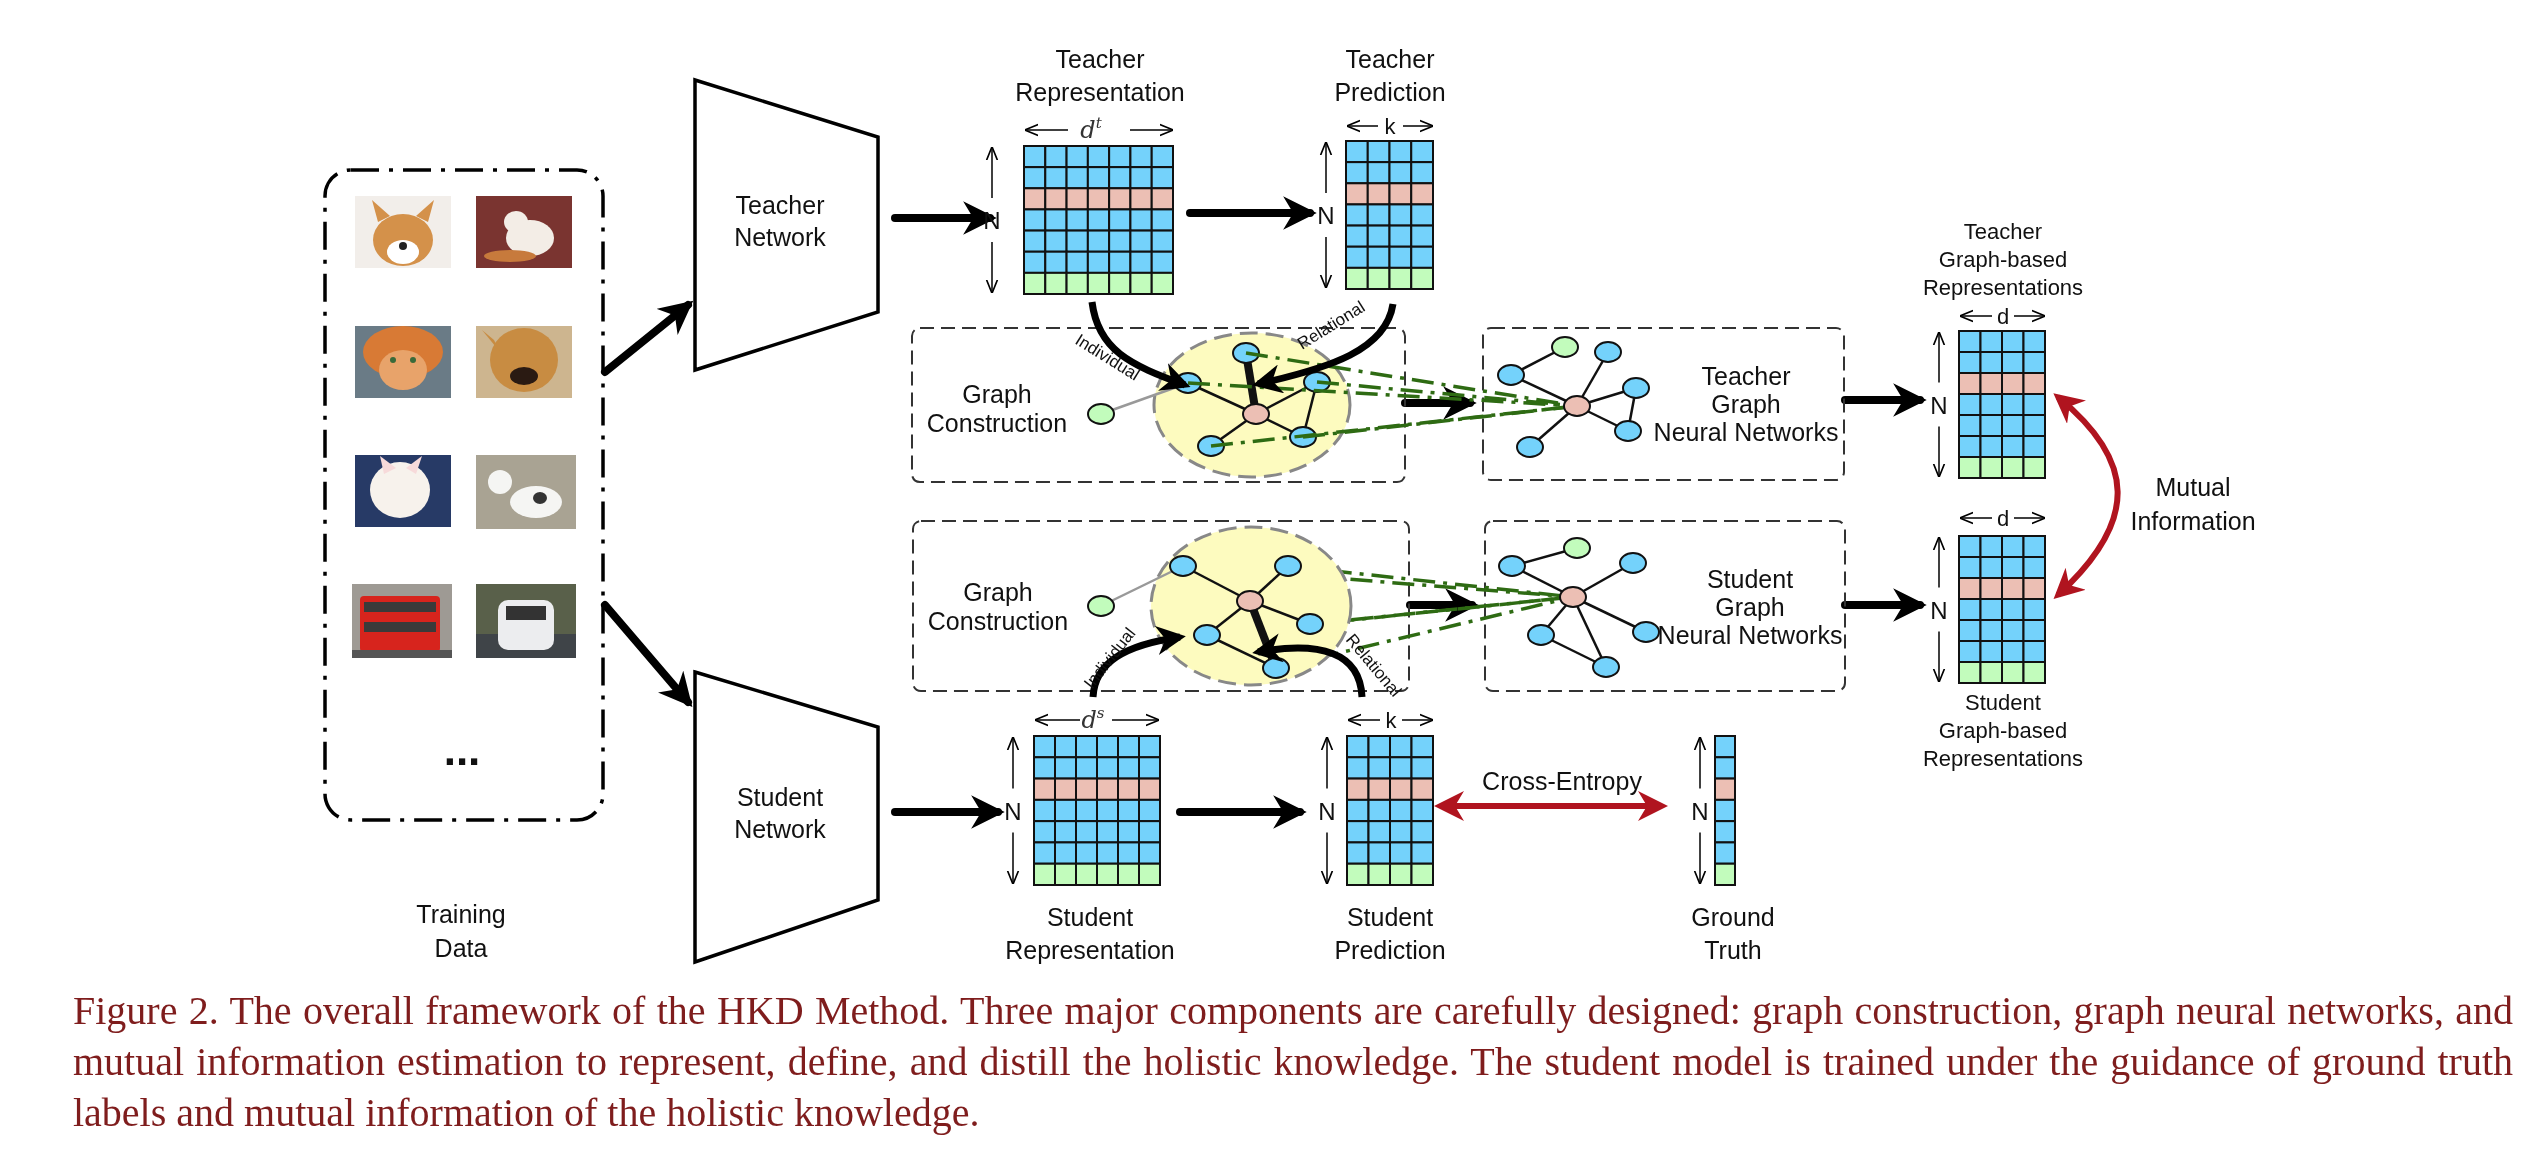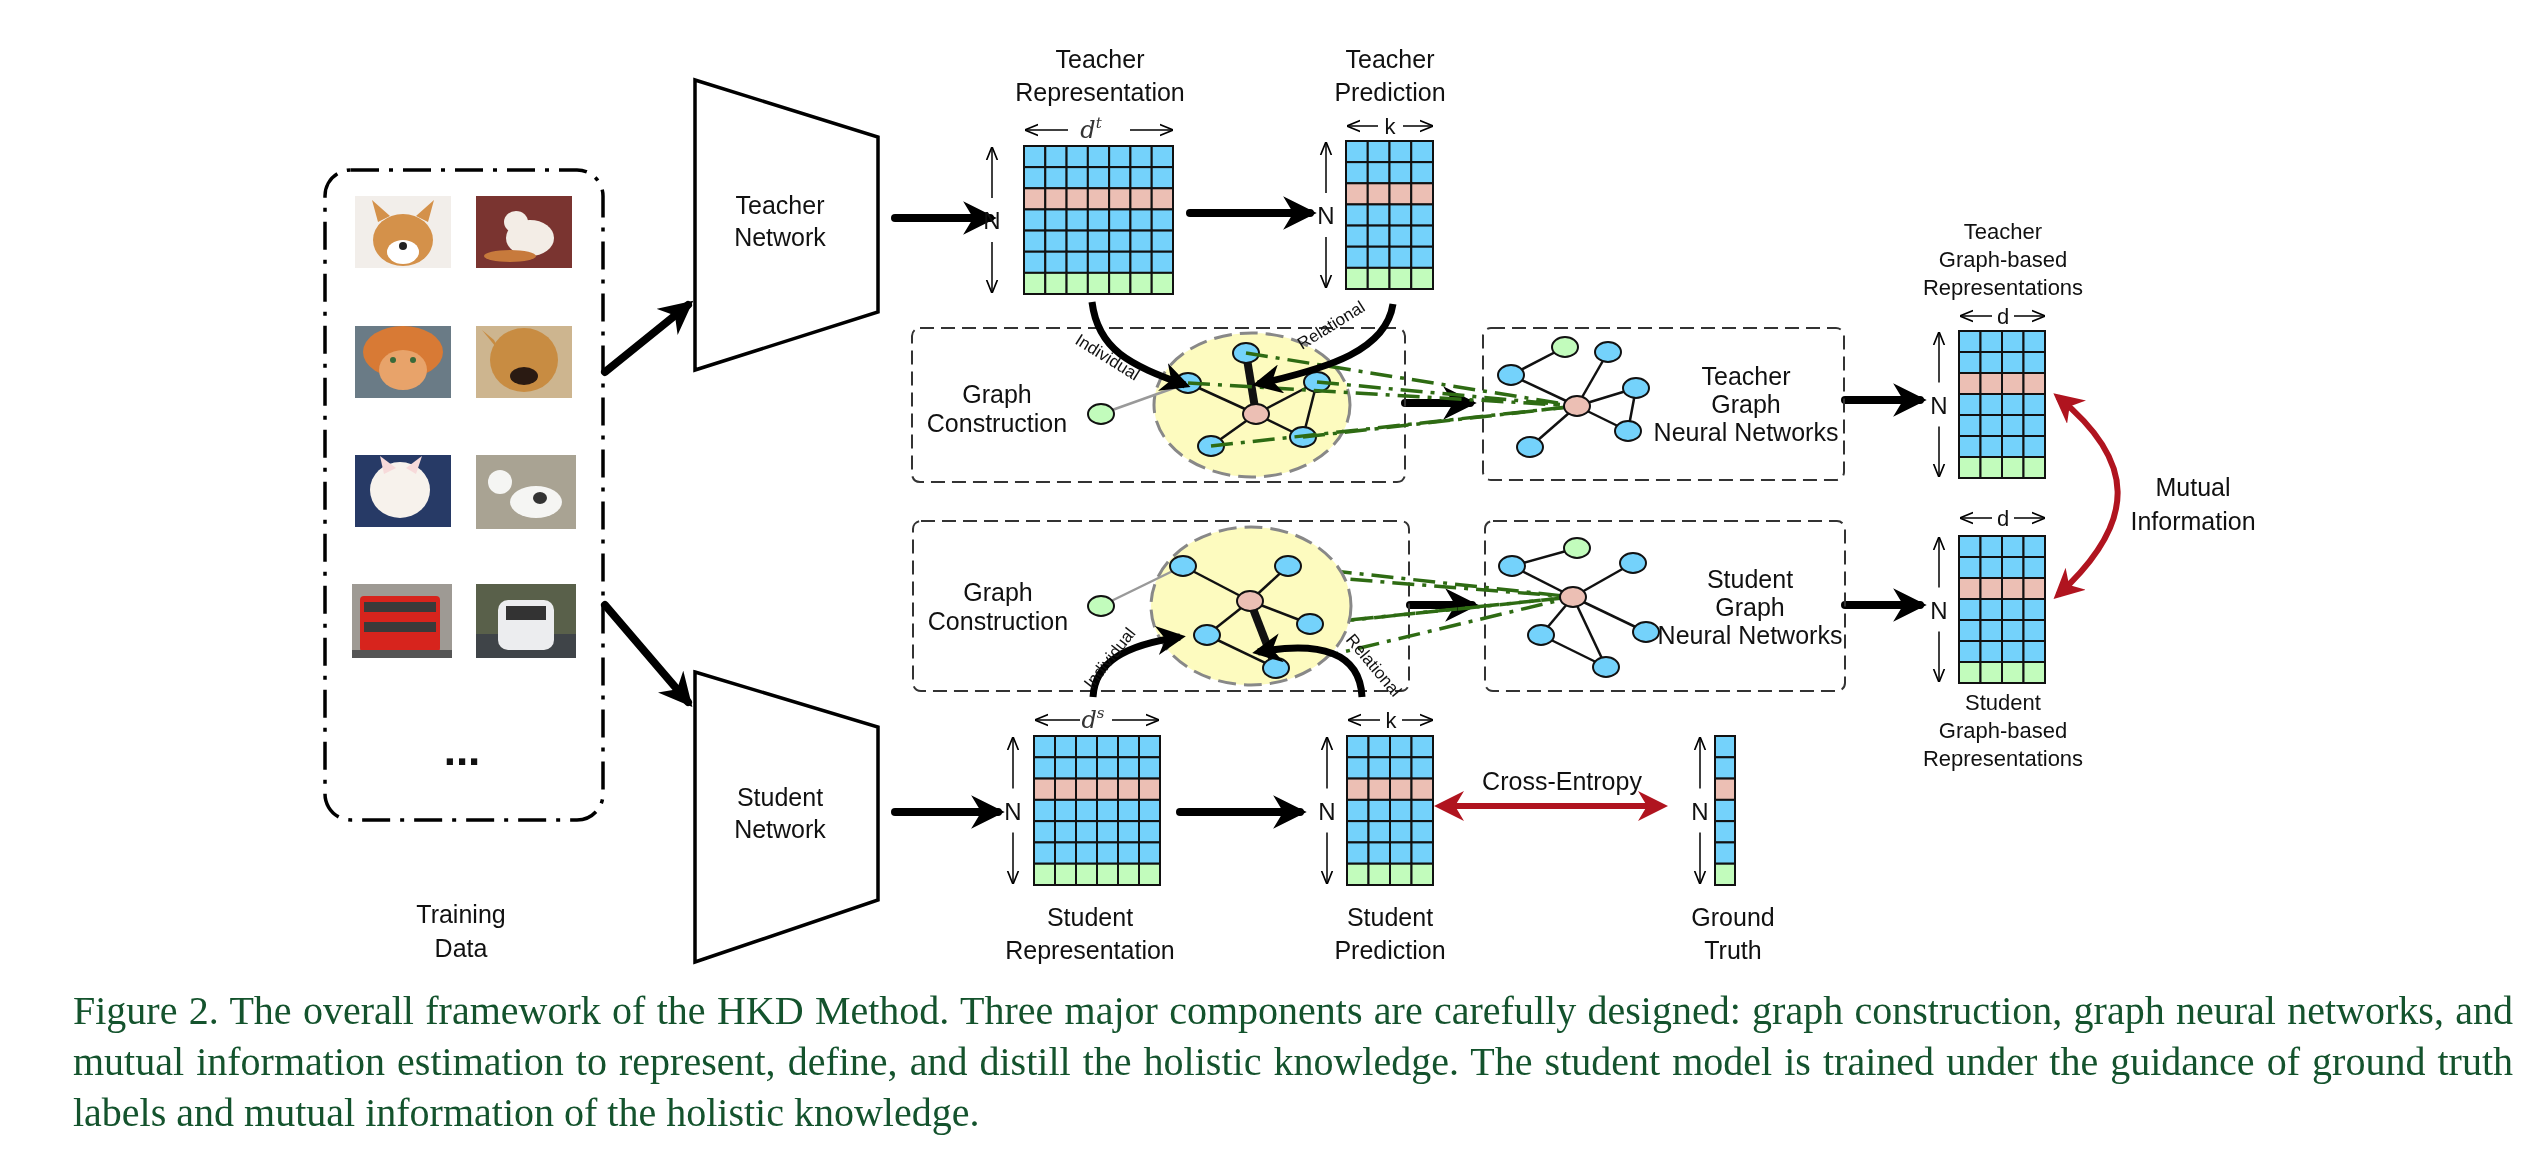--- a/index.html
+++ b/index.html
@@ -4,21 +4,21 @@
 <style>
   html, body { margin:0; padding:0; background:#ffffff; }
   body { width:2532px; height:1162px; position:relative; overflow:hidden; }
   #diagram { position:absolute; left:0; top:0; width:2532px; height:1162px; }
   .lbl { font-family:"Liberation Sans", sans-serif; font-size:25px; fill:#111; }
   .lbl-sm { font-family:"Liberation Sans", sans-serif; font-size:17px; fill:#111; }
   .lbl-it { font-family:"DejaVu Serif", serif; font-style:italic; font-size:24px; fill:#333; }
   #caption {
     position:absolute; left:73px; top:985px; width:2440px;
     font-family:"Liberation Serif", serif; font-size:40px; line-height:51px;
-    color:#14532d; text-align:justify;
+    color:#7f1d1d; text-align:justify;
   }
 </style>
 </head>
 <body>
 
 <svg id="diagram" xmlns="http://www.w3.org/2000/svg" viewBox="0 0 2532 1162">
   <defs>
     <marker id="arrowBlack" viewBox="0 0 10 10" refX="8" refY="5" markerWidth="4.2" markerHeight="4.2" orient="auto-start-reverse">
       <path d="M0,0 L10,5 L0,10 L3,5 Z" fill="#000"></path>
     </marker>

